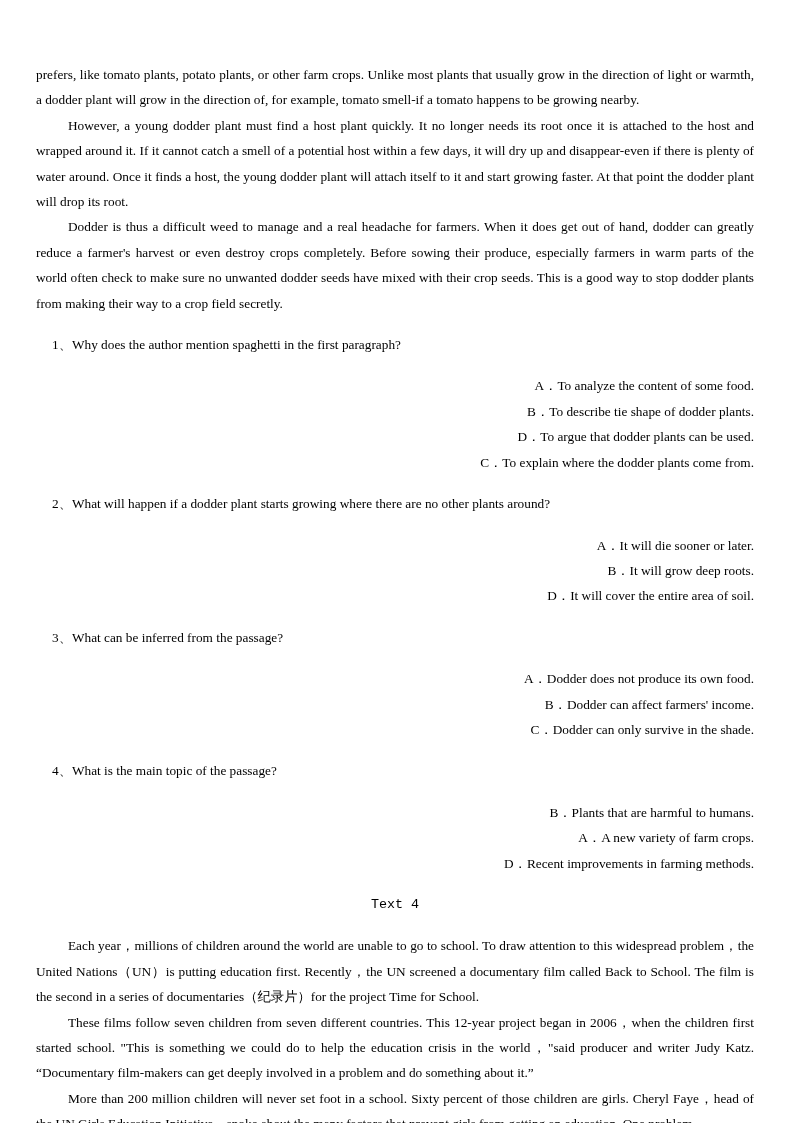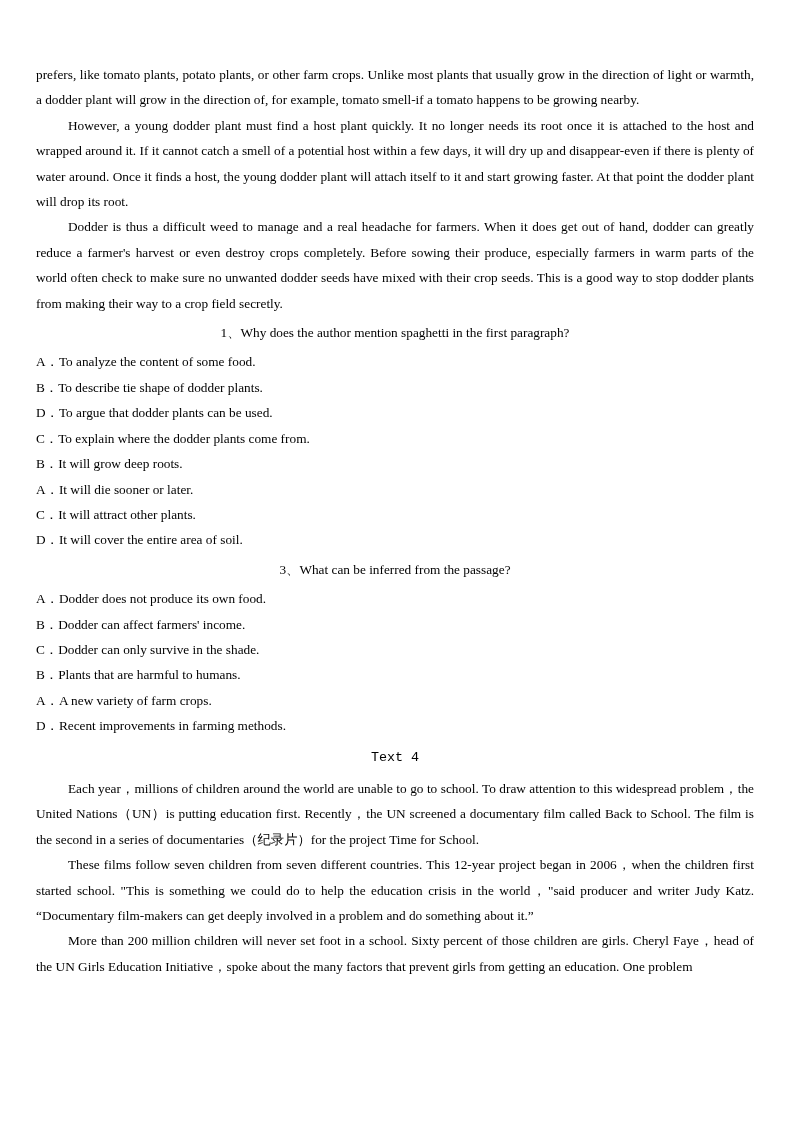--- a/index.html
+++ b/index.html
@@ -26,62 +26,63 @@
     text-align: justify;
     text-justify: inter-word;
     margin: 0;
   }
   .para.indent {
     text-indent: 32px;
   }
   .qline {
     font-size: 13.3px;
     line-height: 25.4px;
-    margin: 4px;
-    text-align: center;
+    margin: 16px;
+    text-align: left;
   }
   .opt {
     font-size: 13.3px;
     line-height: 25.4px;
     margin: 0;
-    text-align: left;
+    text-align: right;
   }
   .texthead {
     text-align: center;
     font-family: "Liberation Mono", "DejaVu Sans Mono", monospace;
     font-size: 13.4px;
     line-height: 25.4px;
-    margin: 6px;
+    margin: 16px;
   }
 </style>
 </head>
 <body>
 
 <div class="page">
 
   <p class="para">prefers, like tomato plants, potato plants, or other farm crops. Unlike most plants that usually grow in the direction of light or warmth, a dodder plant will grow in the direction of, for example, tomato smell-if a tomato happens to be growing nearby.</p>
   <p class="para indent">However, a young dodder plant must find a host plant quickly. It no longer needs its root once it is attached to the host and wrapped around it. If it cannot catch a smell of a potential host within a few days, it will dry up and disappear-even if there is plenty of water around. Once it finds a host, the young dodder plant will attach itself to it and start growing faster. At that point the dodder plant will drop its root.</p>
   <p class="para indent">Dodder is thus a difficult weed to manage and a real headache for farmers. When it does get out of hand, dodder can greatly reduce a farmer's harvest or even destroy crops completely. Before sowing their produce, especially farmers in warm parts of the world often check to make sure no unwanted dodder seeds have mixed with their crop seeds. This is a good way to stop dodder plants from making their way to a crop field secretly.</p>
 
   <p class="qline">1、Why does the author mention spaghetti in the first paragraph?</p>
   <p class="opt">A．To analyze the content of some food.</p>
   <p class="opt">B．To describe tie shape of dodder plants.</p>
   <p class="opt">D．To argue that dodder plants can be used.</p>
   <p class="opt">C．To explain where the dodder plants come from.</p>
 
+  <p class="qline">2、What will happen if a dodder plant starts growing where there are no other plants around?</p>
+  <p class="opt">A．It will die sooner or later.</p>
   <p class="opt">B．It will grow deep roots.</p>
-  <p class="opt">A．It will die sooner or later.</p>
-  <p class="opt">C．It will attract other plants.</p>
   <p class="opt">D．It will cover the entire area of soil.</p>
 
   <p class="qline">3、What can be inferred from the passage?</p>
   <p class="opt">A．Dodder does not produce its own food.</p>
   <p class="opt">B．Dodder can affect farmers' income.</p>
   <p class="opt">C．Dodder can only survive in the shade.</p>
 
+  <p class="qline">4、What is the main topic of the passage?</p>
   <p class="opt">B．Plants that are harmful to humans.</p>
   <p class="opt">A．A new variety of farm crops.</p>
   <p class="opt">D．Recent improvements in farming methods.</p>
 
   <p class="texthead">Text 4</p>
 
   <p class="para indent">Each year，millions of children around the world are unable to go to school. To draw attention to this widespread problem，the United Nations（UN）is putting education first. Recently，the UN screened a documentary film called Back to School. The film is the second in a series of documentaries（纪录片）for the project Time for School.</p>
   <p class="para indent">These films follow seven children from seven different countries. This 12-year project began in 2006，when the children first started school. "This is something we could do to help the education crisis in the world，"said producer and writer Judy Katz. “Documentary film-makers can get deeply involved in a problem and do something about it.”</p>
   <p class="para indent">More than 200 million children will never set foot in a school. Sixty percent of those children are girls. Cheryl Faye，head of the UN Girls Education Initiative，spoke about the many factors that prevent girls from getting an education. One problem</p>
 

